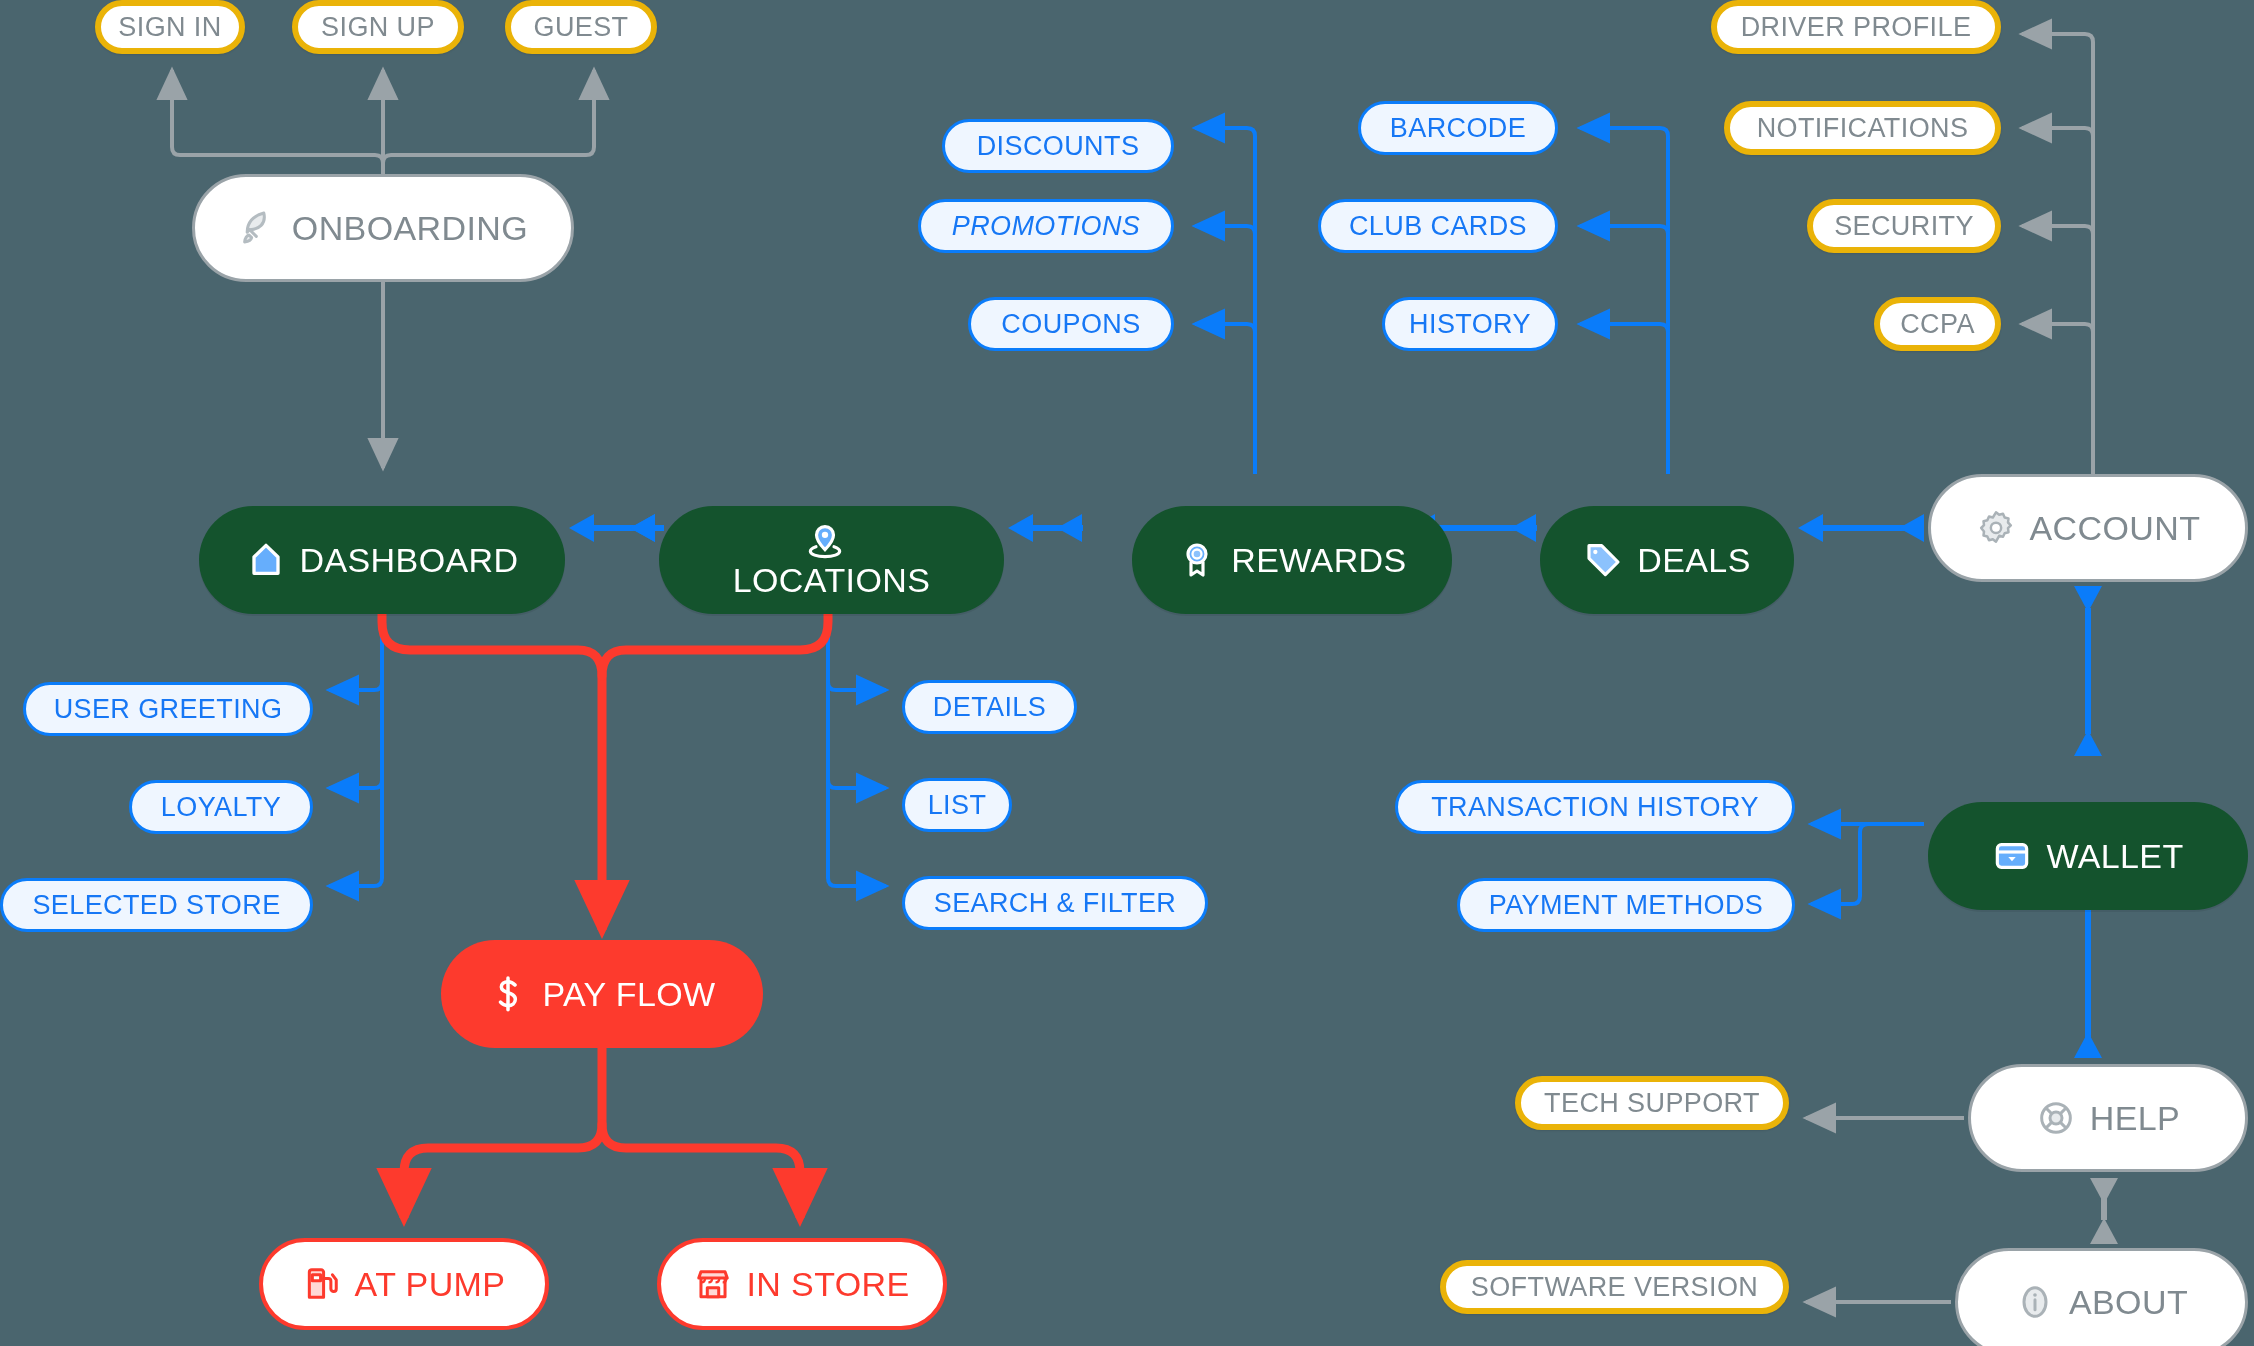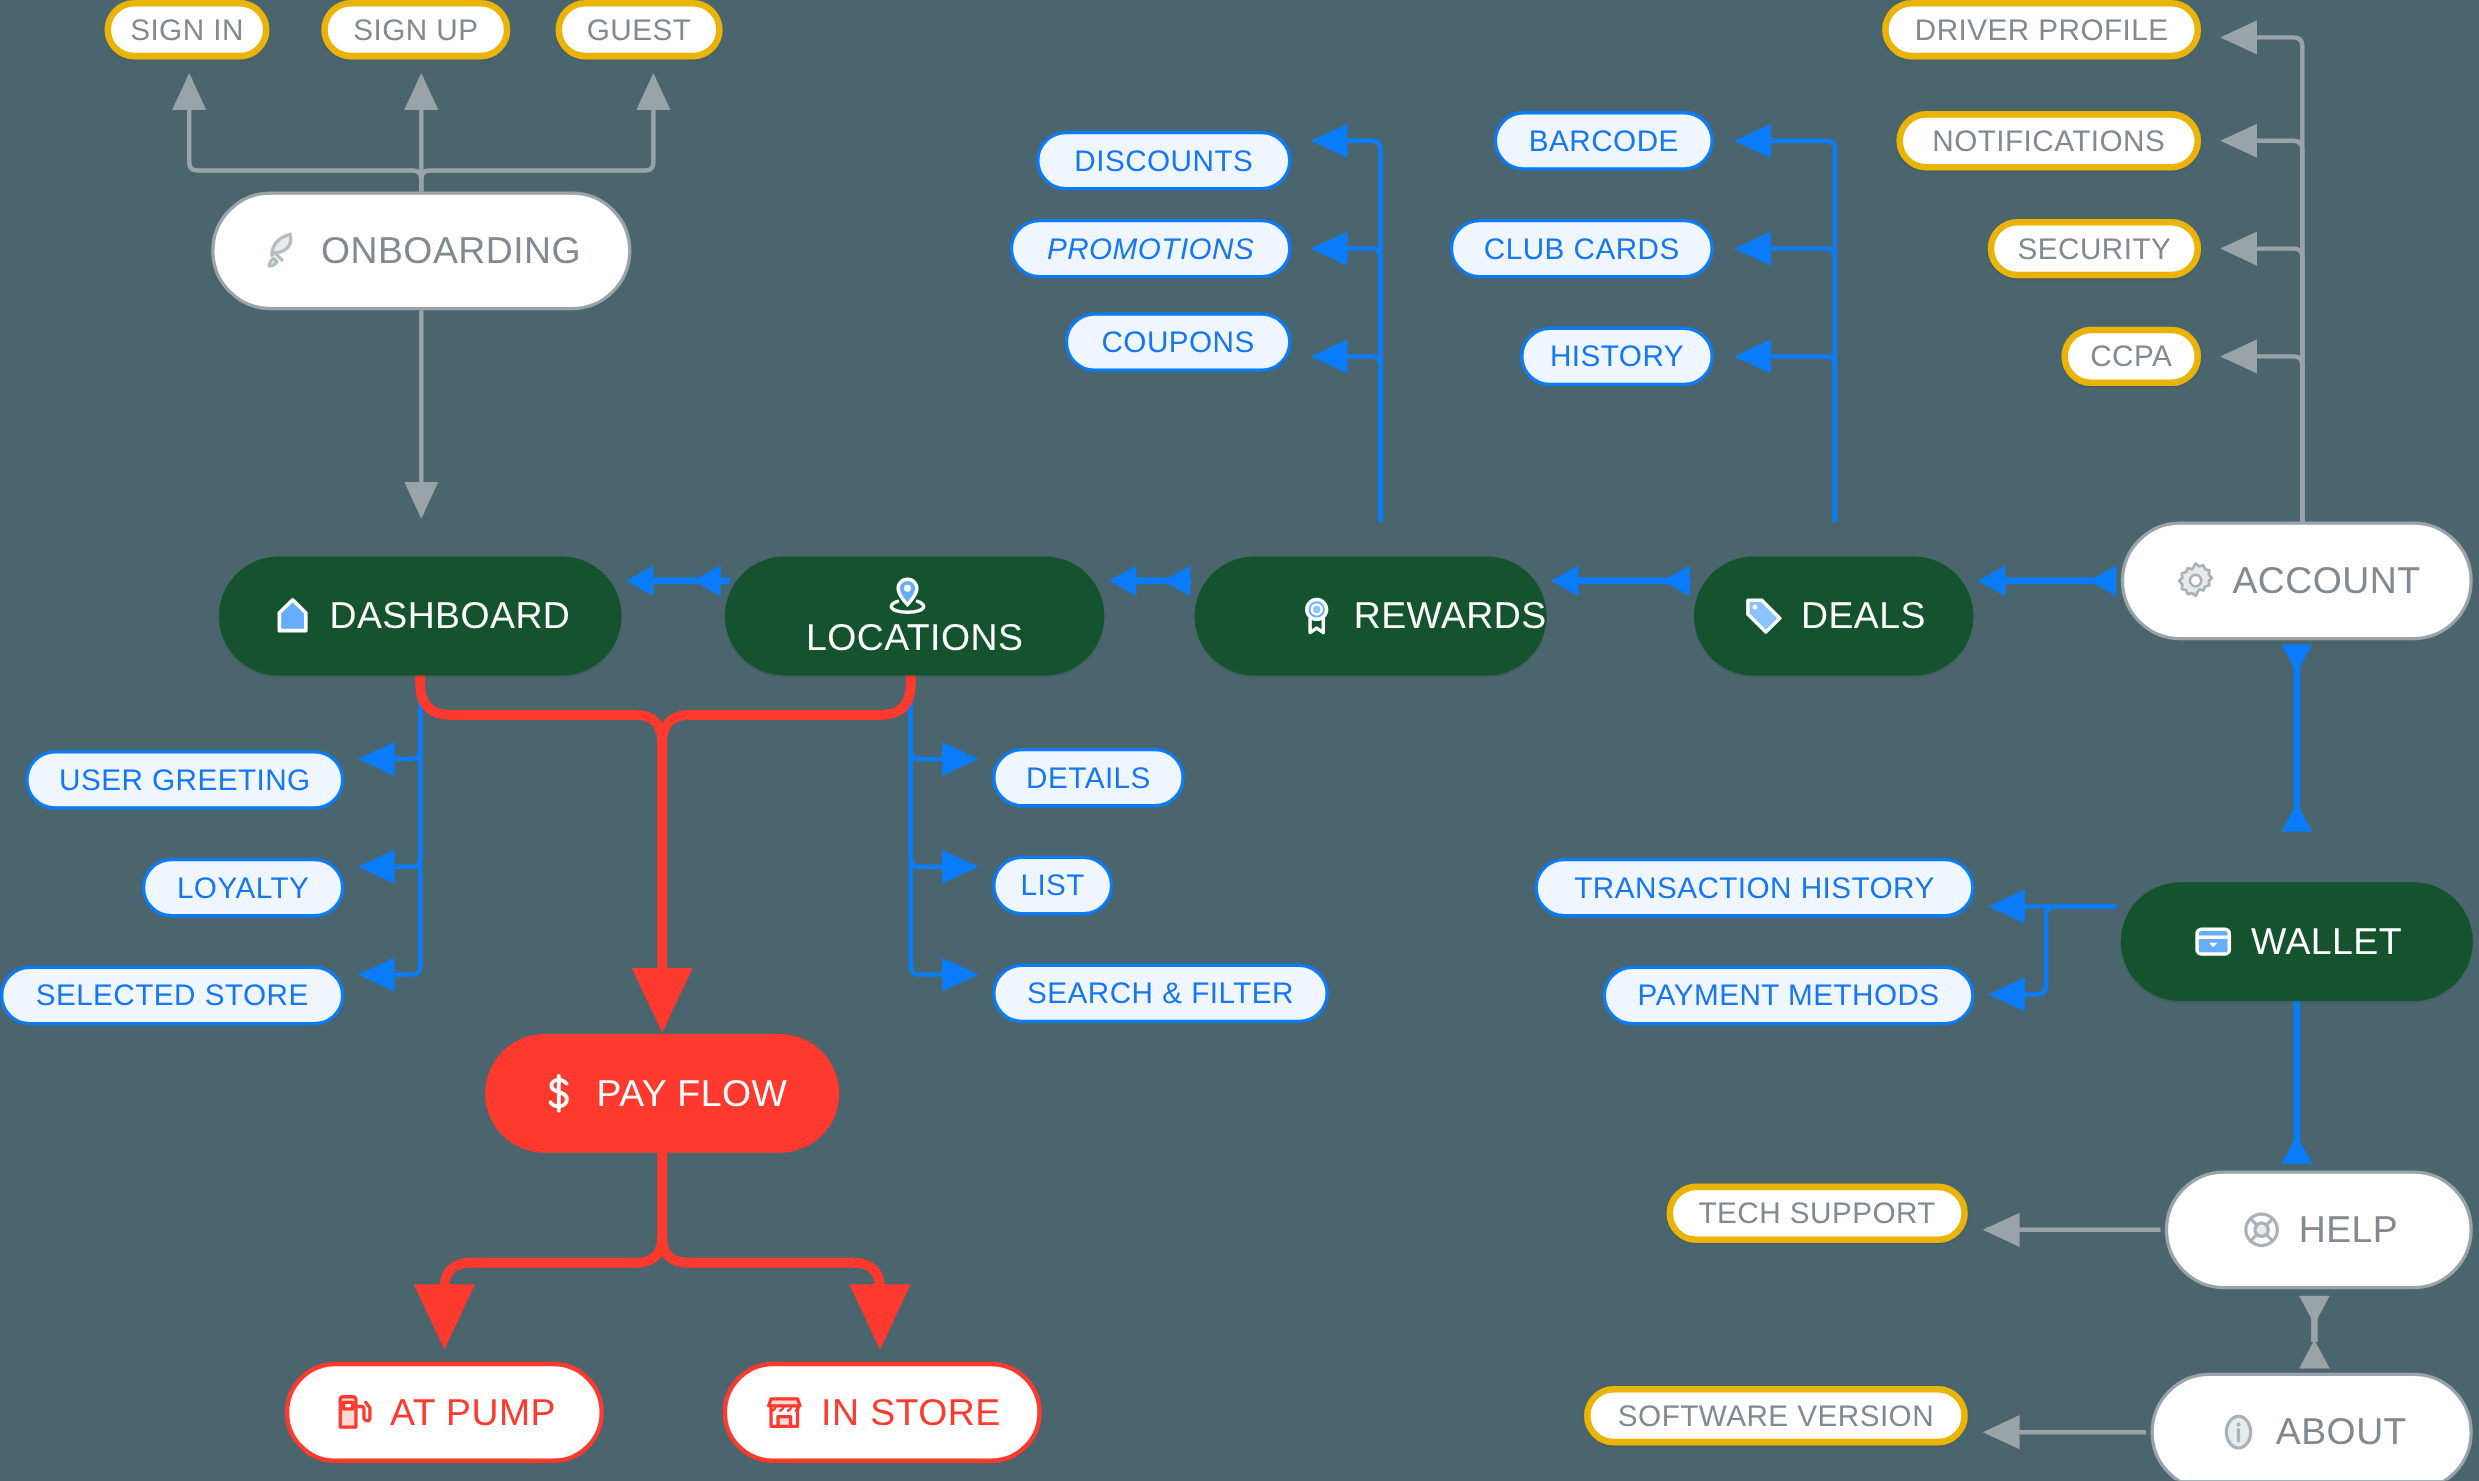--- a/index.html
+++ b/index.html
@@ -220,21 +220,21 @@
     </span>
     <span class="lbl">ONBOARDING</span>
   </div>
 
   <div class="node sec" style="left:942px;top:119px;width:232px;text-align:center;">
     <span class="lbl">DISCOUNTS</span>
   </div>
   <div class="node sec" style="left:918px;top:199px;width:256px;font-style:italic;">
     <span class="lbl">PROMOTIONS</span>
   </div>
-  <div class="node sec" style="left:968px;top:284px;width:206px;text-align:center;">
+  <div class="node sec" style="left:968px;top:297px;width:206px;text-align:center;">
     <span class="lbl">COUPONS</span>
   </div>
 
   <div class="node sec" style="left:1358px;top:101px;width:200px;">
     <span class="lbl">BARCODE</span>
   </div>
   <div class="node sec" style="left:1318px;top:199px;width:240px;">
     <span class="lbl">CLUB CARDS</span>
   </div>
   <div class="node sec" style="left:1382px;top:297px;width:176px;">
@@ -267,21 +267,21 @@
     <span class="ico">
       <svg width="40" height="40" viewBox="0 0 24 24" fill="none" stroke="#ffffff" stroke-width="1.9" stroke-linecap="round">
         <path d="M12 3.4 C9 3.4 6.9 5.6 6.9 8.4 C6.9 12 12 17.2 12 17.2 C12 17.2 17.1 12 17.1 8.4 C17.1 5.6 15 3.4 12 3.4 Z" fill="#66aefc"></path>
         <circle cx="12" cy="8.3" r="1.9" fill="#ffffff" stroke="none"></circle>
         <path d="M6.6 15.4 C4.5 16.1 3.2 17.1 3.2 18.2 C3.2 20 7.1 21.4 12 21.4 C16.9 21.4 20.8 20 20.8 18.2 C20.8 17.1 19.5 16.1 17.4 15.4"></path>
       </svg>
     </span>
     <span class="lbl">LOCATIONS</span>
   </div>
 
-  <div class="node prim" style="left:1086px;top:474px;width:320px;justify-content:flex-end;">
+  <div class="node prim" style="left:1132px;top:474px;width:320px;">
     <span class="ico">
       <svg width="40" height="40" viewBox="0 0 24 24" fill="none" stroke="#ffffff" stroke-width="1.9" stroke-linejoin="round">
         <circle cx="12" cy="8.4" r="5.4" fill="#66aefc"></circle>
         <circle cx="12" cy="8.4" r="2.7" fill="#8cc2fd" stroke="#ffffff" stroke-width="1.4"></circle>
         <path d="M8.4 13 L8.4 21 L12 18.6 L15.6 21 L15.6 13"></path>
       </svg>
     </span>
     <span class="lbl">REWARDS</span>
   </div>
 

